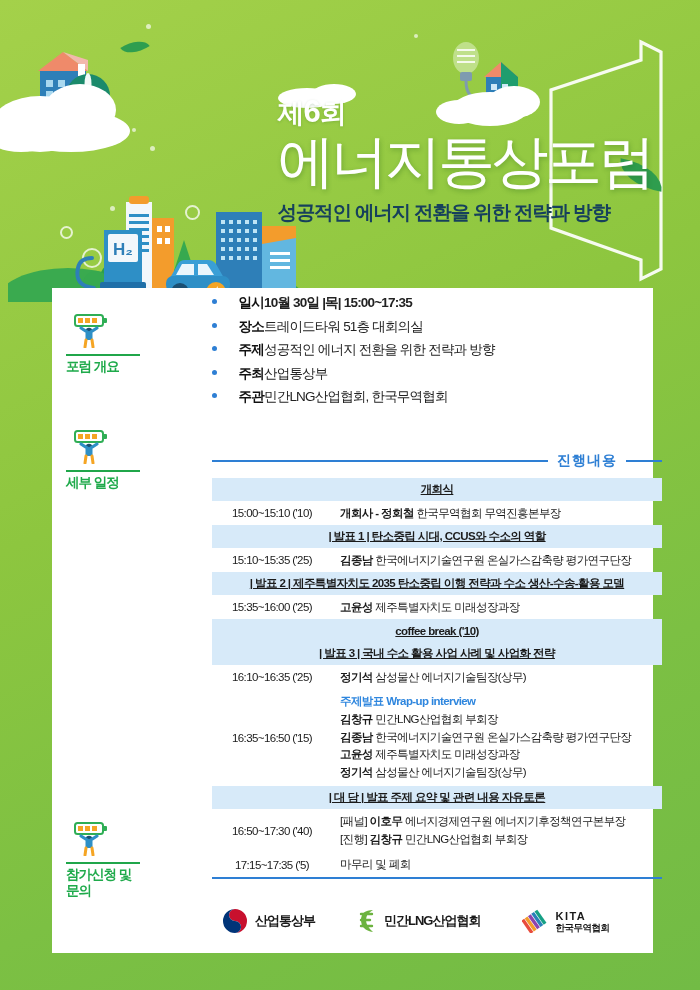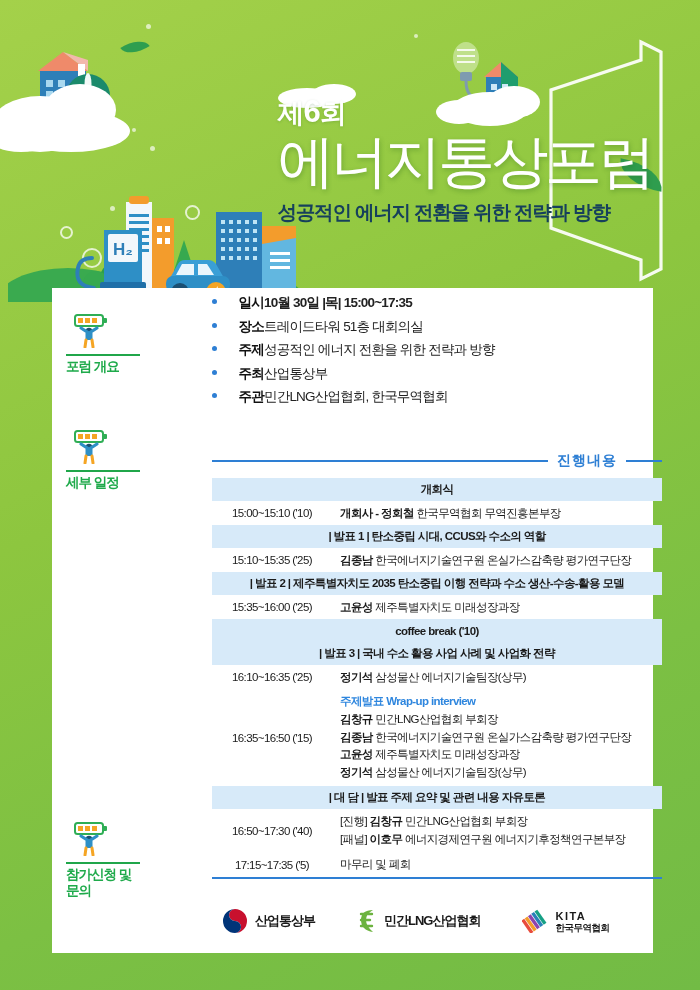--- a/index.html
+++ b/index.html
@@ -199,20 +199,21 @@
   }
   .row .desc { flex: 1; padding-left: 8px; }
 
   .row.banner {
     background: #d7eaf9;
     justify-content: center;
     font-weight: bold;
     text-align: center;
     min-height: 23px;
     padding: 3px 6px;
+    text-decoration: underline;
   }
   .row.banner .desc { flex: none; padding-left: 0; text-align: center; }
 
   .row.multi { align-items: center; padding: 4px 0; }
   .row.multi .desc { line-height: 1.55; }
 
   .wrapup { color: #2e86de; font-weight: bold; }
   .nm { font-weight: bold; }
 
   
@@ -521,22 +522,22 @@
               <div><span class="nm">고윤성</span><span> 제주특별자치도 미래성장과장</span></div>
               <div><span class="nm">정기석</span><span> 삼성물산 에너지기술팀장(상무)</span></div>
             </div>
           </div>
           <div class="row banner">
             <div class="desc">| 대 담 | 발표 주제 요약 및 관련 내용 자유토론</div>
           </div>
           <div class="row multi">
             <div class="time">16:50~17:30 ('40)</div>
             <div class="desc">
+              <div><span>[패널] </span><span class="nm">이호무</span><span> 에너지경제연구원 에너지기후정책연구본부장</span></div>
               <div><span>[진행] </span><span class="nm">김창규</span><span> 민간LNG산업협회 부회장</span></div>
-              <div><span>[패널] </span><span class="nm">이호무</span><span> 에너지경제연구원 에너지기후정책연구본부장</span></div>
             </div>
           </div>
           <div class="row">
             <div class="time">17:15~17:35 ('5)</div>
             <div class="desc">
               <div><span>마무리 및 폐회</span></div>
             </div>
           </div>
         </div>
     </div>

